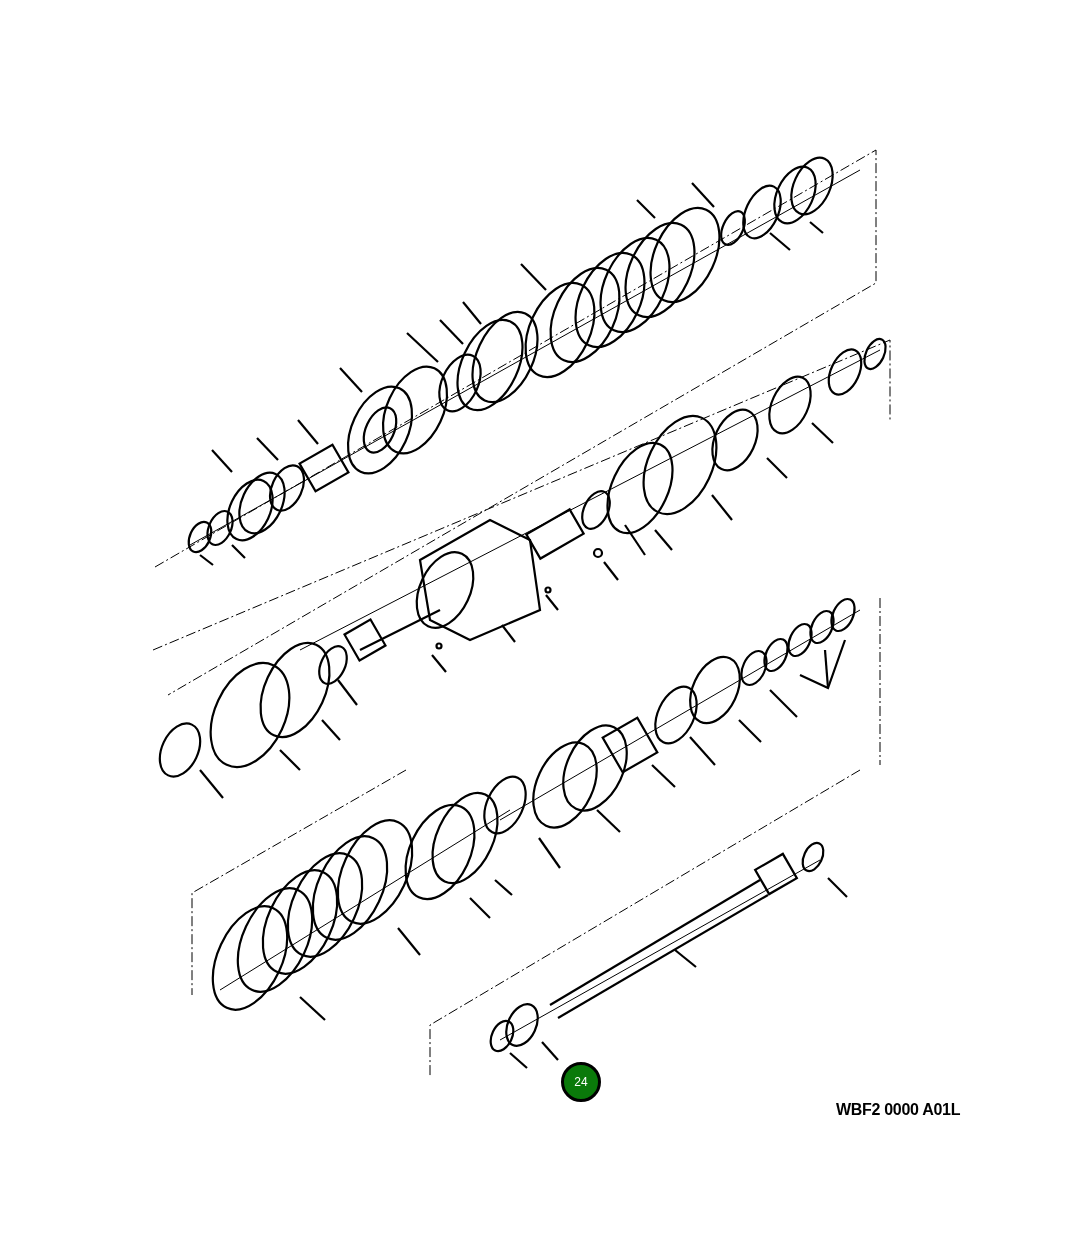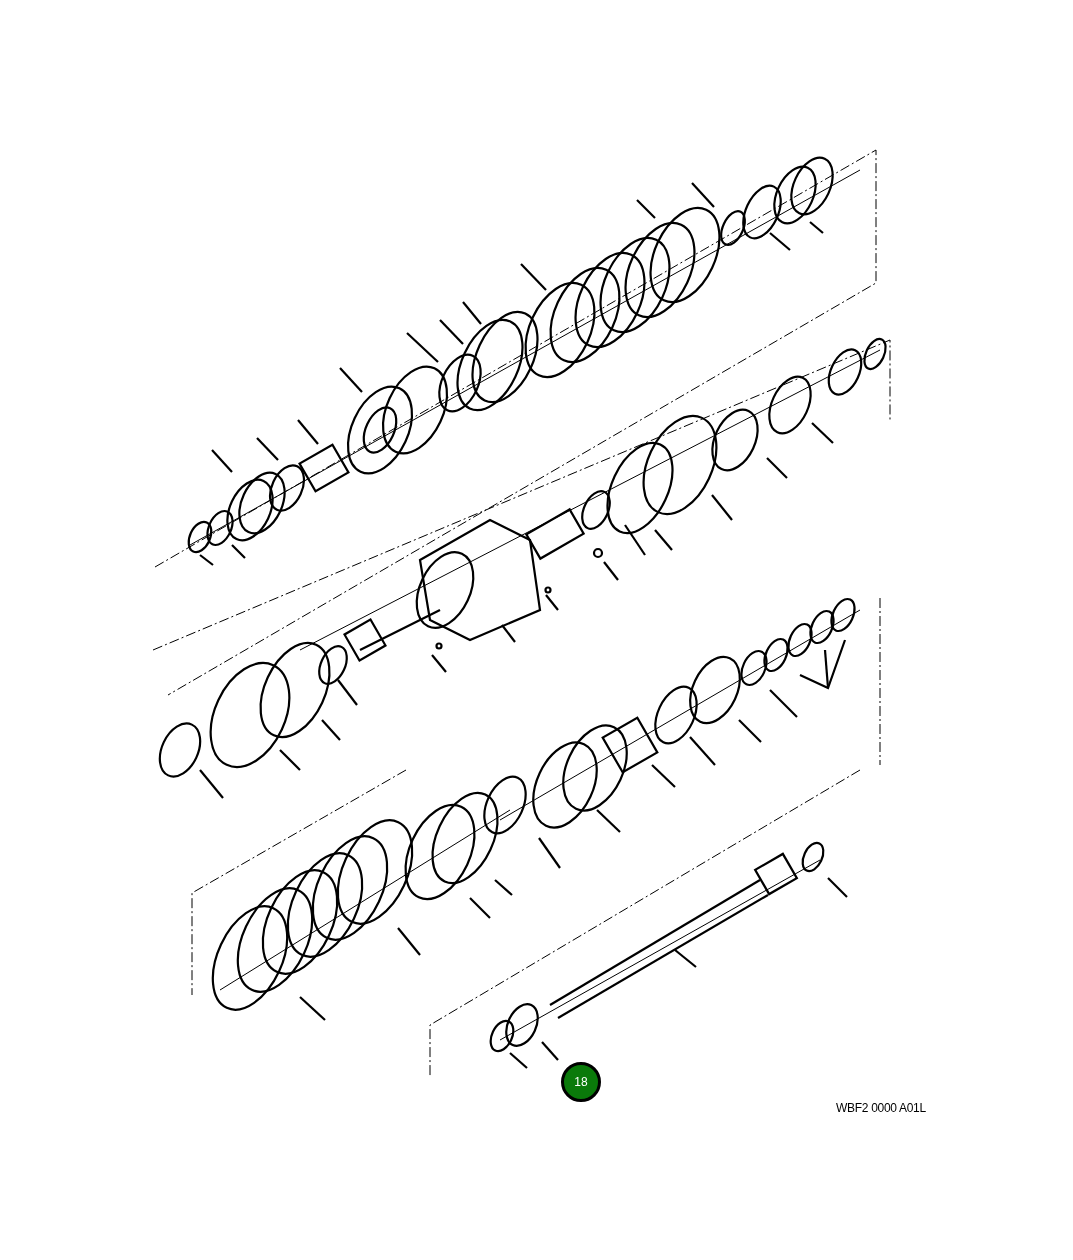--- a/index.html
+++ b/index.html
@@ -3,21 +3,21 @@
 <meta charset="utf-8">
 <style>
   html,body{margin:0;padding:0;background:#ffffff;}
   body{width:1073px;height:1260px;position:relative;overflow:hidden;font-family:"Liberation Sans",sans-serif;}
   #diagram{position:absolute;left:0;top:0;width:1073px;height:1260px;}
   .ln{stroke:#000;fill:none;stroke-width:2.2;}
   .thin{stroke:#000;fill:none;stroke-width:1;}
   .dash{stroke:#000;fill:none;stroke-width:1;stroke-dasharray:10 3 2 3;}
   .leader{stroke:#000;stroke-width:2.2;}
   .callout{position:absolute;width:34px;height:34px;border-radius:50%;background:#0a7a0a;border:3px solid #000;color:#fff;font-size:12px;display:flex;align-items:center;justify-content:center;cursor:pointer;}
-  .ref{position:absolute;font-weight:normal;font-size:12px;color:#000;letter-spacing:-0.3px;}
+  .ref{position:absolute;font-weight:bold;font-size:16px;color:#000;letter-spacing:-0.3px;}
 </style>
 </head>
 <body>
 
 <svg id="diagram" viewBox="0 0 1073 1260" xmlns="http://www.w3.org/2000/svg">
 
   <g>
     <polyline class="dash" points="155,567 876,150 876,283 168,695"></polyline>
     <line class="thin" x1="190" y1="545" x2="860" y2="170"></line>
 
@@ -159,16 +159,16 @@
     <ellipse class="ln" cx="522" cy="1025" rx="14" ry="22" transform="rotate(25 522 1025)"></ellipse>
     <ellipse class="ln" cx="502" cy="1036" rx="10" ry="16" transform="rotate(25 502 1036)"></ellipse>
     <line class="leader" x1="675" y1="950" x2="696" y2="967"></line>
     <line class="leader" x1="828" y1="878" x2="847" y2="897"></line>
     <line class="leader" x1="510" y1="1053" x2="527" y2="1068"></line>
     <line class="leader" x1="542" y1="1042" x2="558" y2="1060"></line>
   </g>
 </svg>
 
 <div class="callout" style="left:561px;top:1062px;">
-  <span>18</span>
+  <span>24</span>
 </div>
 
 <div class="ref" style="left:836px;top:1101px;">WBF2 0000 A01L</div>
 
 </body></html>

